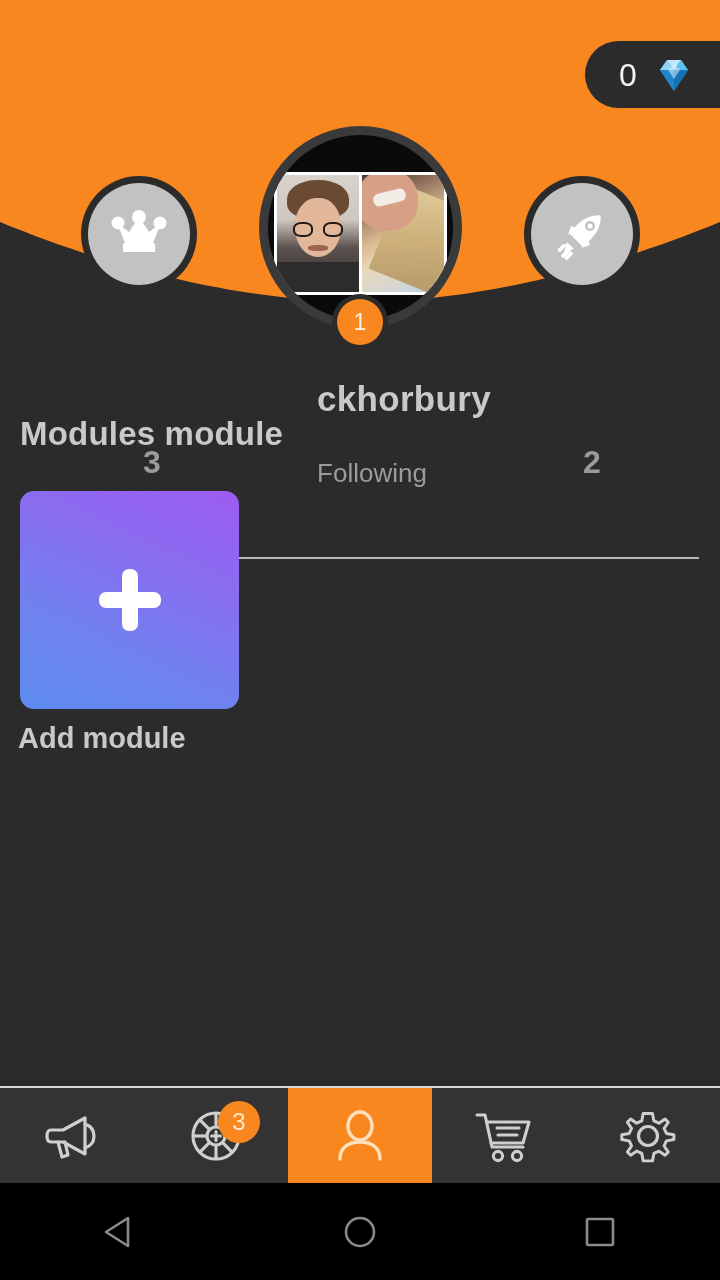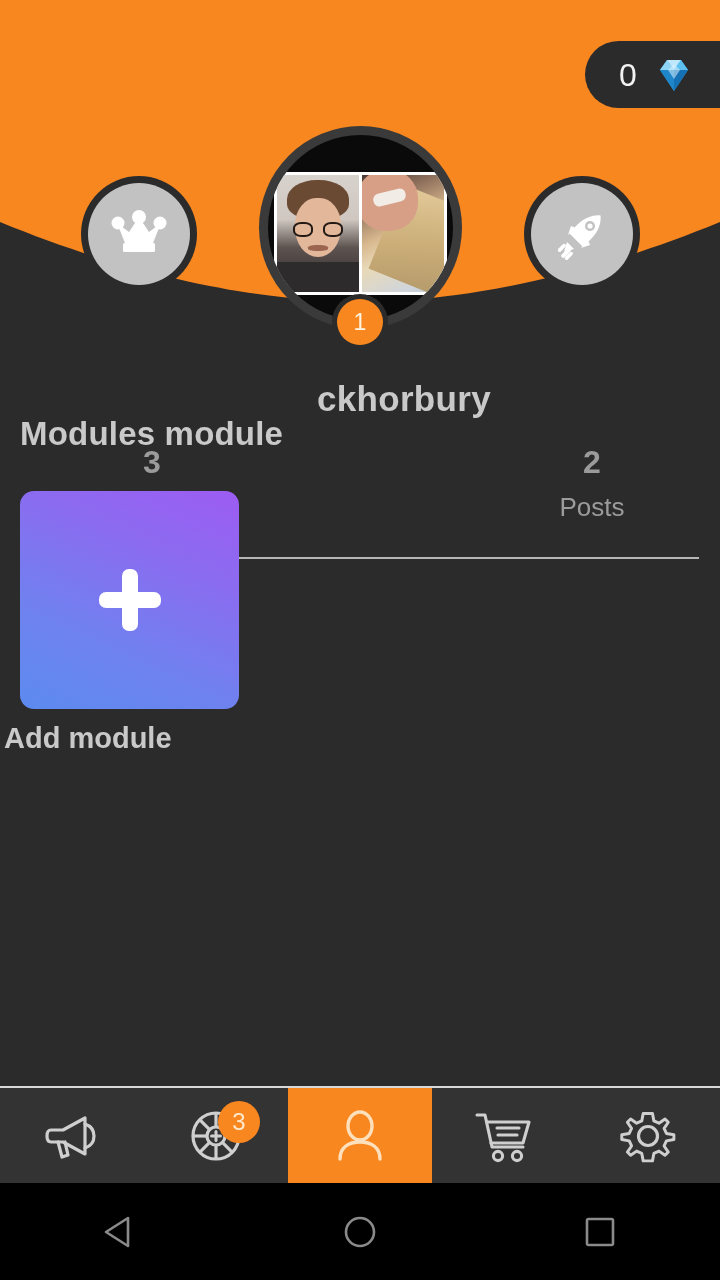--- a/index.html
+++ b/index.html
@@ -245,21 +245,21 @@
     content: '';
     position: absolute;
     background: #ffffff;
     border-radius: 7px;
   }
   .add-tile .plus:before { left: 0; top: 23px; width: 62px; height: 16px; }
   .add-tile .plus:after  { left: 23px; top: 0; width: 16px; height: 62px; }
 
   .add-label {
     position: absolute;
-    left: 4px;
+    left: 18px;
     top: 722px;
     color: #c9c9c9;
     font-size: 29px;
     font-weight: 700;
     z-index: 4;
   }
 
   
   .bottom-nav {
     position: absolute;
@@ -396,24 +396,24 @@
   </div>
 
   <div class="username">ckhorbury</div>
 
   <div class="stats">
     <div class="stat">
       <div class="stat-num">3</div>
       <div class="stat-label">Followers</div>
     </div>
     <div class="stat">
+      <div class="stat-label">Following</div>
     </div>
     <div class="stat">
       <div class="stat-num">2</div>
-      <div class="stat-label">Posts</div>
     </div>
   </div>
   <div class="stats-divider"></div>
 
   <div class="gallery-title">Modules module</div>
   <div class="add-tile">
     <span class="plus"></span>
   </div>
   <div class="add-label">Add module</div>
 

